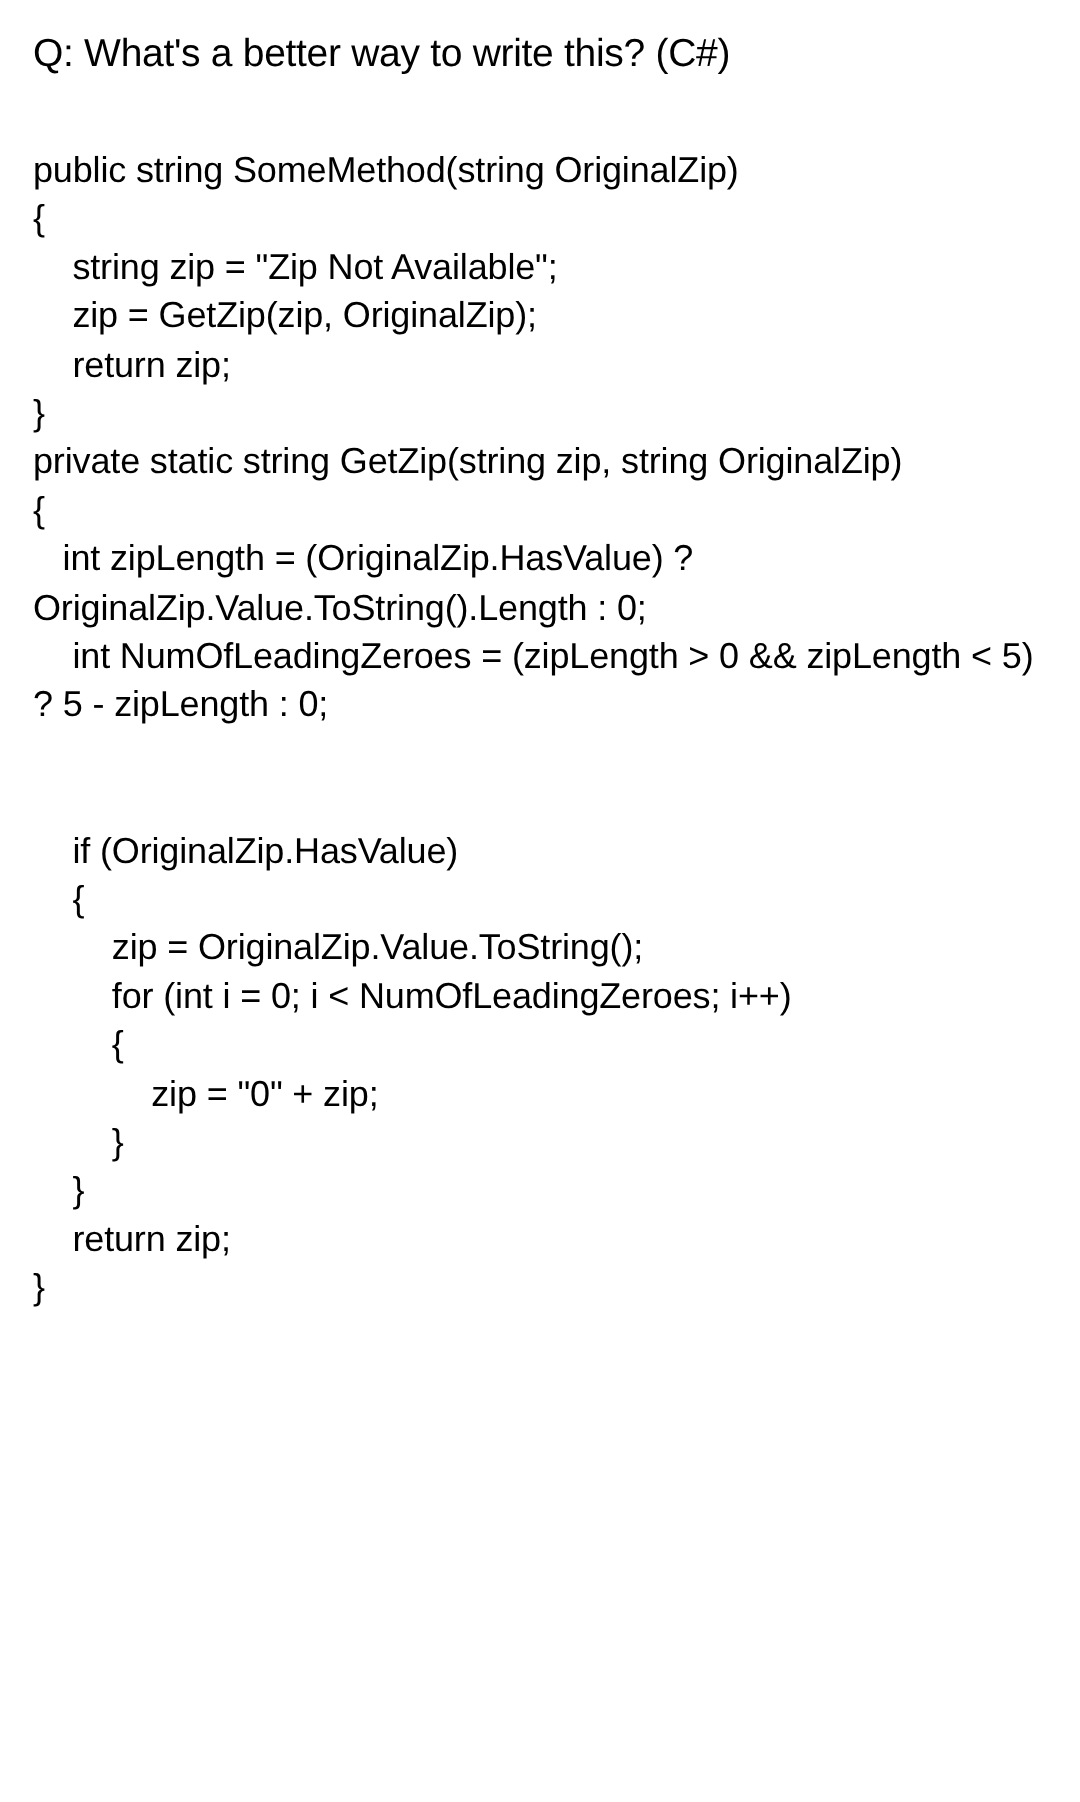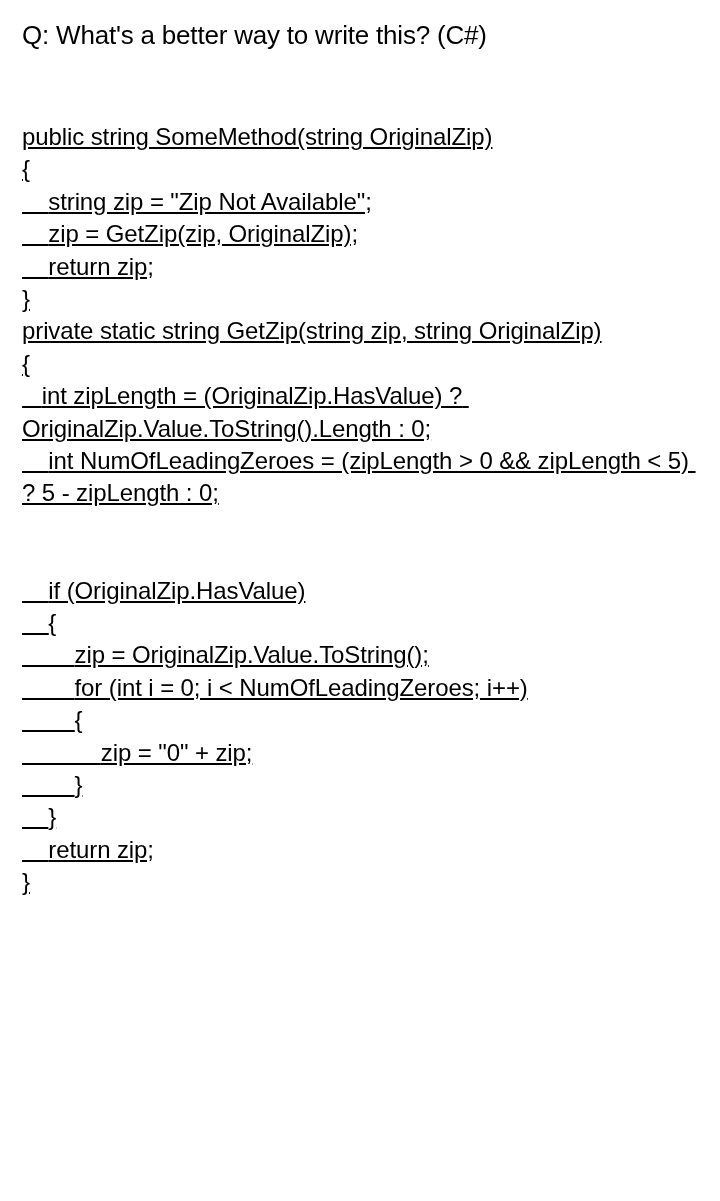--- a/index.html
+++ b/index.html
@@ -11,31 +11,30 @@
       font-family: -apple-system, BlinkMacSystemFont, "Segoe UI", Helvetica, Arial, sans-serif;
       background: #ffffff;
       color: #000000;
       padding: 18px 22px;
       font-size: 24px;
       line-height: 1.35;
       width: 720px;
     }
     .question-title {
       font-size: 26px;
-      margin-bottom: 68px;
+      margin-bottom: 45px;
       letter-spacing: -0.2px;
     }
     .code-block {
       font-family: -apple-system, BlinkMacSystemFont, "Segoe UI", Helvetica, Arial, sans-serif;
       white-space: pre-wrap;
       word-wrap: break-word;
       font-size: 24px;
       line-height: 1.35;
       letter-spacing: -0.1px;
-      text-decoration: underline;
     }
   </style>
 </head>
 <body>
 
 <div class="question-title">
   <span>Q: </span><span>What's a better way to write this? (C#)</span>
 </div>
 
 <div class="code-block">public string SomeMethod(string OriginalZip)

